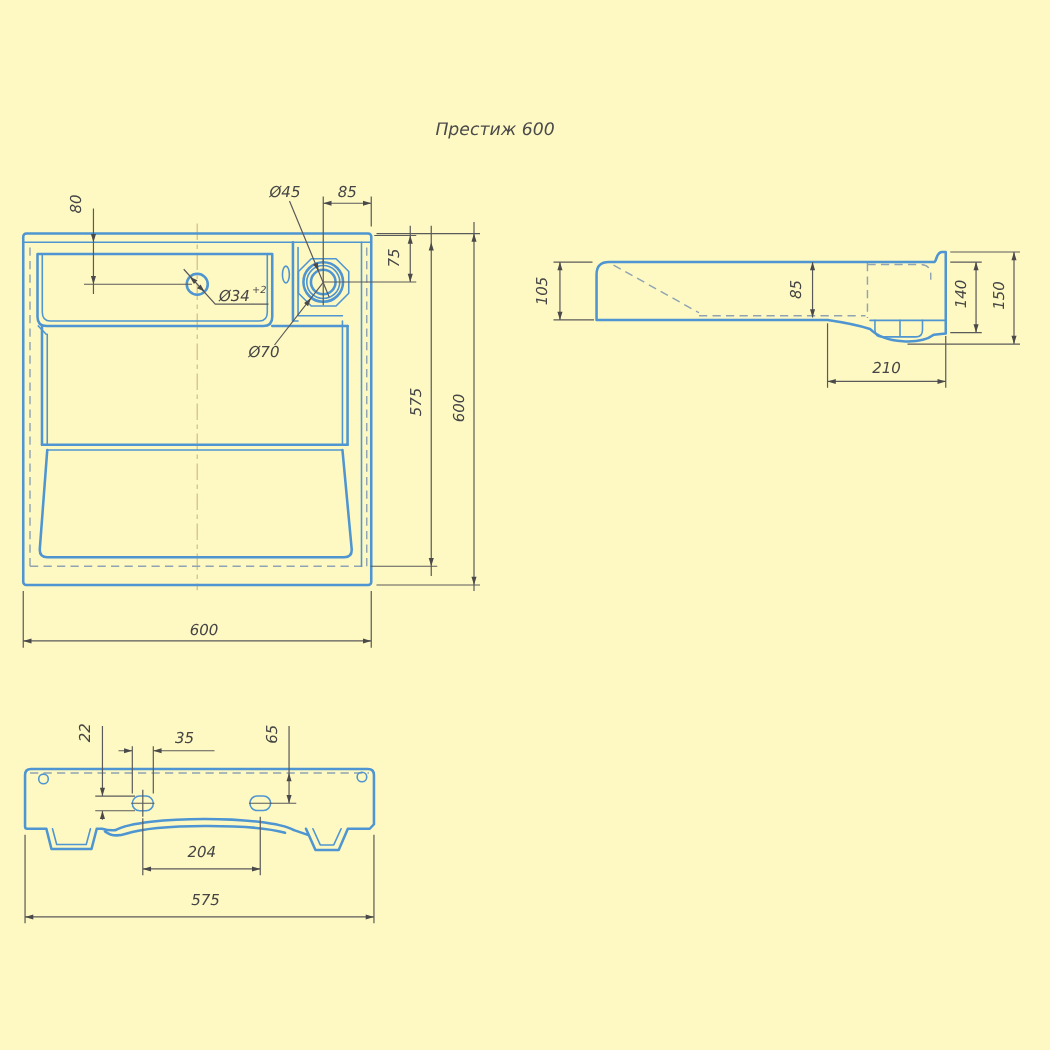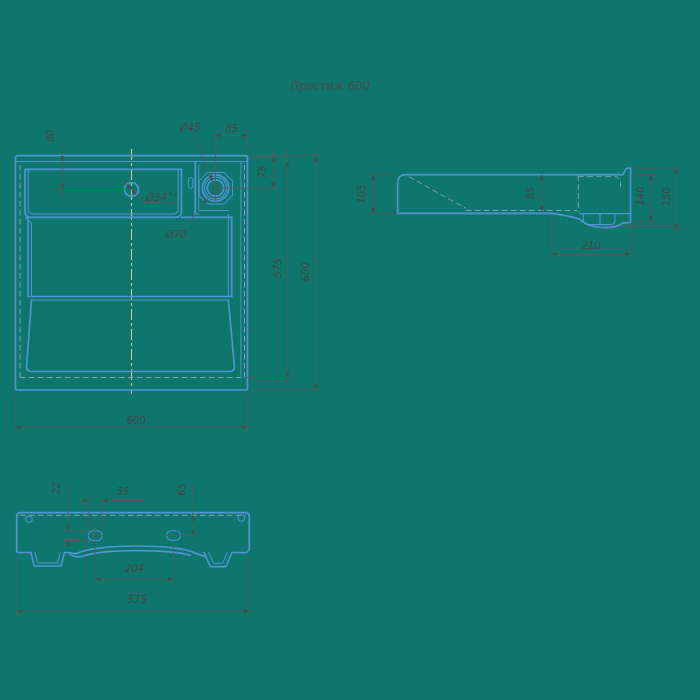--- a/index.html
+++ b/index.html
@@ -1,16 +1,16 @@
 <!DOCTYPE html>
 <html><head>
 <meta charset="utf-8">
 <style>
   html,body{margin:0;padding:0;background:#ffffff;}
-  .stage{position:relative;width:700px;height:700px;background:#0f766e;overflow:hidden;}
+  .stage{position:relative;width:700px;height:700px;background:#fef9c3;overflow:hidden;}
   svg{display:block;}
   svg text{font-family:"DejaVu Sans","Liberation Sans",sans-serif;font-style:italic;fill:#454545;}
   .lbl{font-size:10px;}
   .lbl-sm{font-size:6.5px;}
   .title-lbl{font-size:11.5px;fill:#4a4a4a;}
   .outline{stroke:#4e95d1;stroke-width:1.7;fill:none;stroke-linejoin:round;stroke-linecap:round;}
   .blue2{stroke:#4e95d1;stroke-width:1.05;fill:none;stroke-linejoin:round;stroke-linecap:round;}
   .thin{stroke:#5a5a5a;stroke-width:0.8;fill:none;}
   .hid{stroke:#8fa3b3;stroke-width:0.95;fill:none;stroke-dasharray:5.5,3.5;}
   .cl{stroke:#d9c897;stroke-width:1;fill:none;stroke-dasharray:11,3,3,3;}

